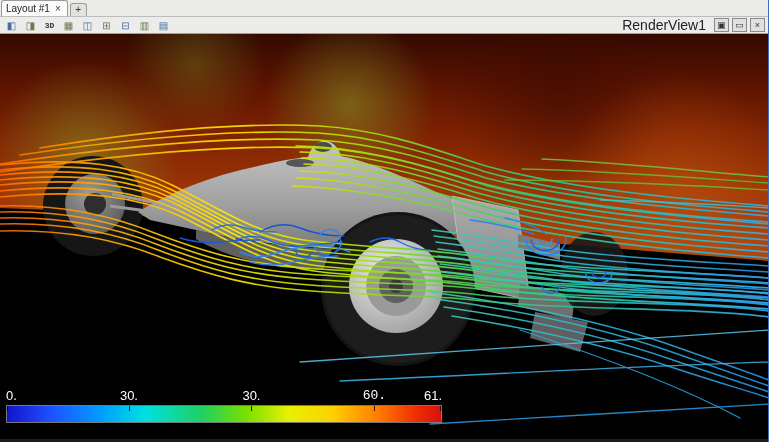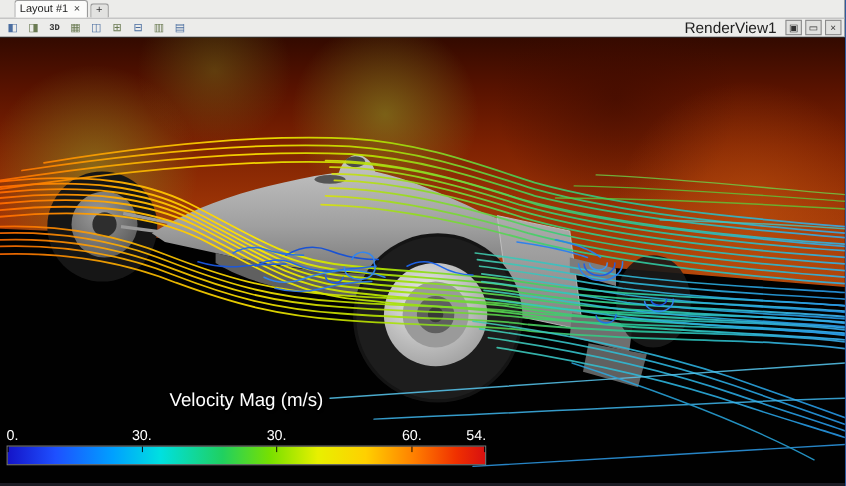--- a/index.html
+++ b/index.html
@@ -1,19 +1,19 @@
 <!DOCTYPE html>
 <html><head>
 <meta charset="utf-8">
 <style>
   html,body{margin:0;padding:0;background:#333;}
   .window{position:relative;width:769px;height:442px;background:#000;overflow:hidden;
           font-family:"Liberation Sans",sans-serif;border-right:1px solid #3a6ec0;box-sizing:border-box;}
   
-  .tabbar{height:16px;background:#ececea;border-bottom:1px solid #bdbdbd;display:flex;align-items:flex-end;padding-left:13px;}
+  .tabbar{height:16px;background:#ececea;border-bottom:1px solid #bdbdbd;display:flex;align-items:flex-end;padding-left:1px;}
   .tab{background:#fbfbfa;border:1px solid #9a9a9a;border-bottom:none;border-radius:3px 3px 0 0;
        font-size:10px;color:#222;padding:1px 6px 1px 4px;display:flex;gap:5px;align-items:center;height:13px;}
   .tab-close{color:#444;font-size:10px;line-height:10px;cursor:pointer;}
   .tab-add{width:15px;height:12px;border:1px solid #9a9a9a;border-bottom:none;background:#e2e2e0;margin-left:2px;
        text-align:center;font-size:10px;line-height:12px;color:#333;border-radius:3px 3px 0 0;}
   
   .toolbar{height:16px;background:#ececea;border-bottom:1px solid #9f9f9f;display:flex;align-items:center;padding:0 3px;gap:2px;}
   .tbicon{width:15px;height:13px;display:flex;align-items:center;justify-content:center;
        font-size:10px;color:#4a6da0;border:1px solid transparent;border-radius:2px;}
   .tbicon:nth-child(even){color:#6a7a52;}
@@ -25,21 +25,21 @@
   .viewport{position:relative;height:405px;background:#000;}
   .viewport svg{display:block;}
   
   .legend{position:absolute;left:6px;bottom:16px;width:436px;}
   .legend-title{text-align:center;color:#fff;font-size:17px;margin-bottom:14px;text-shadow:1px 1px 2px #000;}
   .legend-ticks{position:relative;height:15px;margin-bottom:2px;font-size:13px;color:#fff;text-shadow:1px 1px 1px #000;}
   .legend-ticks .tick{position:absolute;top:0;white-space:nowrap;}
   .legend-ticks .tick:nth-child(1){left:0;}
   .legend-ticks .tick:nth-child(2){left:28.2%;transform:translateX(-50%);}
   .legend-ticks .tick:nth-child(3){left:56.3%;transform:translateX(-50%);}
-  .legend-ticks .tick:nth-child(4){left:84.5%;transform:translateX(-50%);}
+  .legend-ticks .tick:nth-child(4){left:84.5%;transform:translateX(-50%);font-family:Liberation Mono, monospace;}
   .legend-ticks .tick:nth-child(5){left:100%;transform:translateX(-100%);}
   .legend-bar{position:relative;height:18px;border:1px solid #777;box-sizing:border-box;
       background:linear-gradient(to right,#1414c8 0%,#1e50ff 10%,#00a0ff 22%,#00e0e0 32%,#20d060 45%,
                  #78e000 55%,#e8f000 65%,#ffd000 75%,#ff8000 85%,#f03000 94%,#d81010 100%);}
   .legend-bar .bt{position:absolute;top:0;width:1px;height:5px;background:rgba(0,0,0,.85);}
   .legend-bar .bt:nth-child(1){left:0;}
   .legend-bar .bt:nth-child(2){left:28.2%;}
   .legend-bar .bt:nth-child(3){left:56.3%;}
   .legend-bar .bt:nth-child(4){left:84.5%;}
   .legend-bar .bt:nth-child(5){right:0;}
@@ -252,27 +252,26 @@
         <g stroke-width="1.3" opacity=".8">
           <path d="M505,146 C600,146 700,152 769,156" stroke="#5ec83a"></path>
           <path d="M522,135 C615,137 710,145 769,149" stroke="#5ec83a"></path>
           <path d="M542,125 C630,129 715,139 769,143" stroke="#6ed048"></path>
           <path d="M600,166 C680,168 740,172 769,174" stroke="#40c8c8"></path>
         </g>
       </g>
     </svg>
 
     <div class="legend">
-      <div class="legend-title">Velocity Mag (m/s)</div>
       <div class="legend-ticks">
         <span class="tick">0.</span>
         <span class="tick">30.</span>
         <span class="tick">30.</span>
         <span class="tick">60.</span>
-        <span class="tick">54.</span>
+        <span class="tick">61.</span>
       </div>
       <div class="legend-bar">
         <i class="bt"></i>
         <i class="bt"></i>
         <i class="bt"></i>
         <i class="bt"></i>
         <i class="bt"></i>
       </div>
     </div>
   </div>

